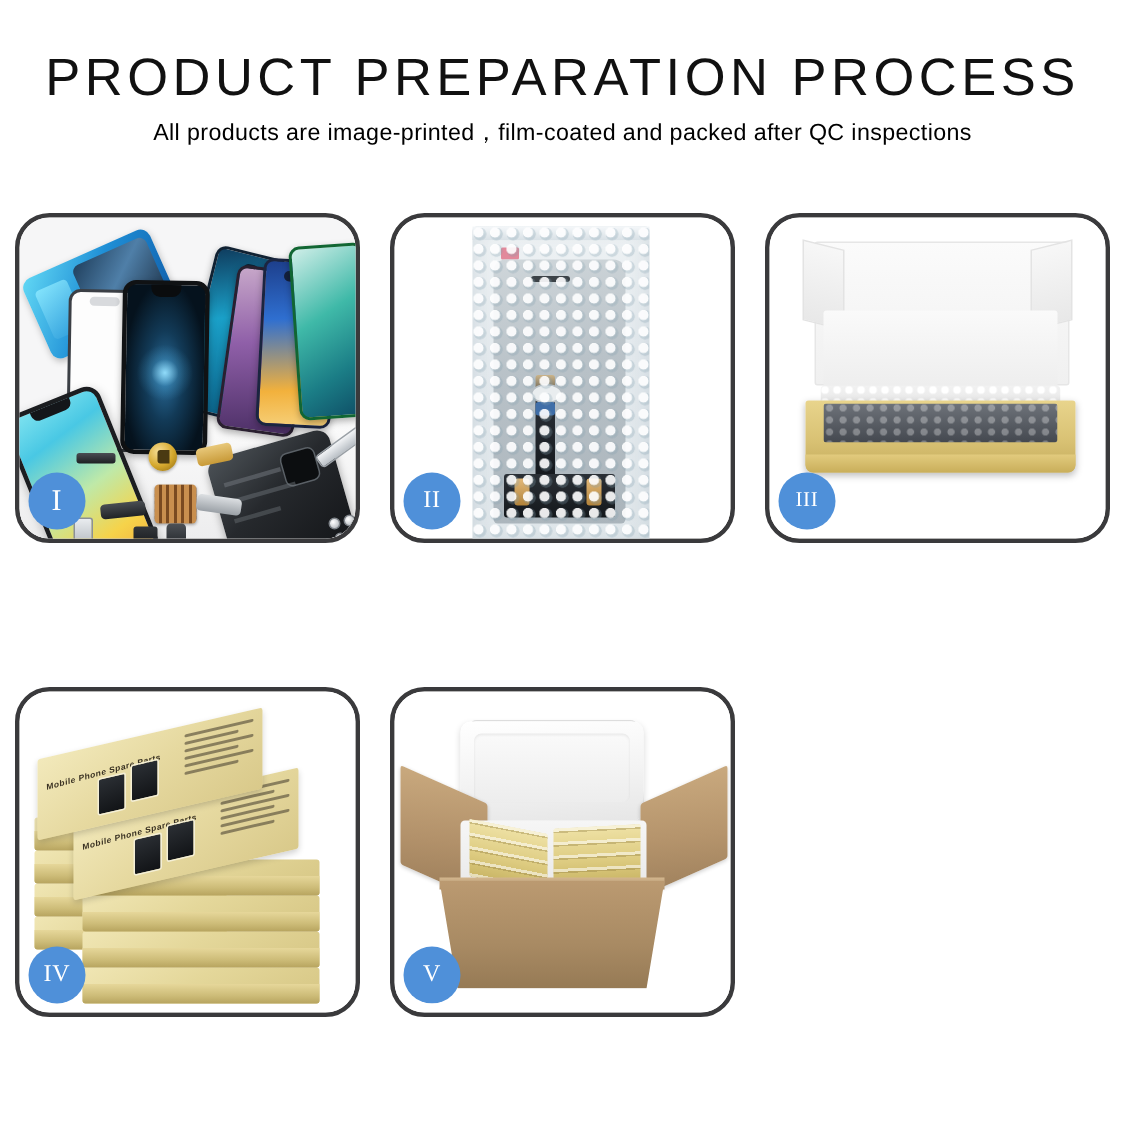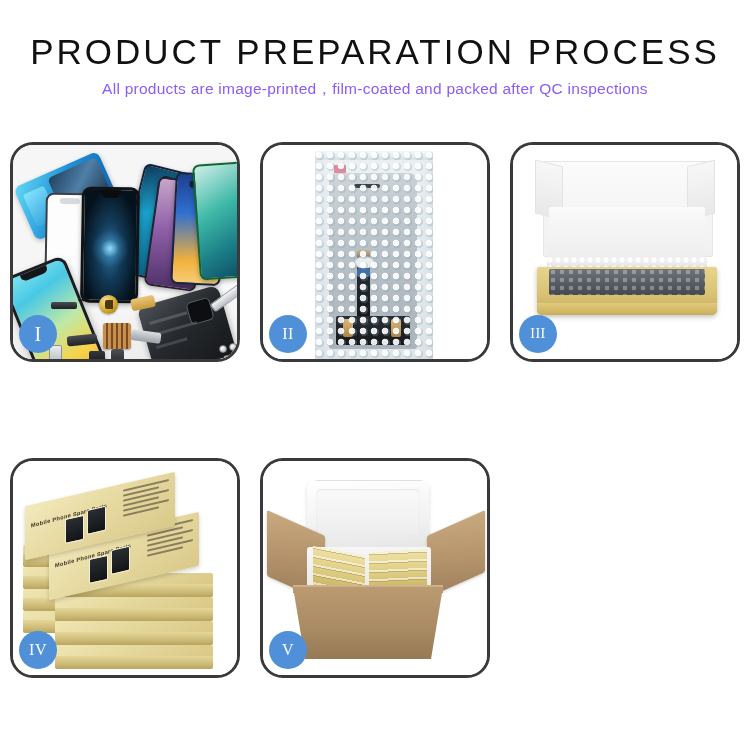--- a/index.html
+++ b/index.html
@@ -10,21 +10,21 @@
   }
   .page{position:relative;width:750px;height:750px;}
 
   
   .header{position:absolute;left:0;top:30px;width:750px;text-align:center;}
   .title{
     font-size:35px;font-weight:500;letter-spacing:3.0px;color:#111111;
     line-height:44px;white-space:nowrap;
   }
   .subtitle{
-    margin-top:4px;font-size:15.5px;font-weight:400;color:#8b5cf6;
+    margin-top:4px;font-size:15.5px;font-weight:400;color:#000000;
     letter-spacing:0.25px;line-height:22px;white-space:nowrap;
   }
 
   
   .grid{position:absolute;left:10px;top:142px;width:730px;height:536px;}
   .panel{
     position:absolute;width:230px;height:220px;
     border:3px solid #3a3a3c;border-radius:23px;
     background:#ffffff;box-sizing:border-box;overflow:hidden;
   }

